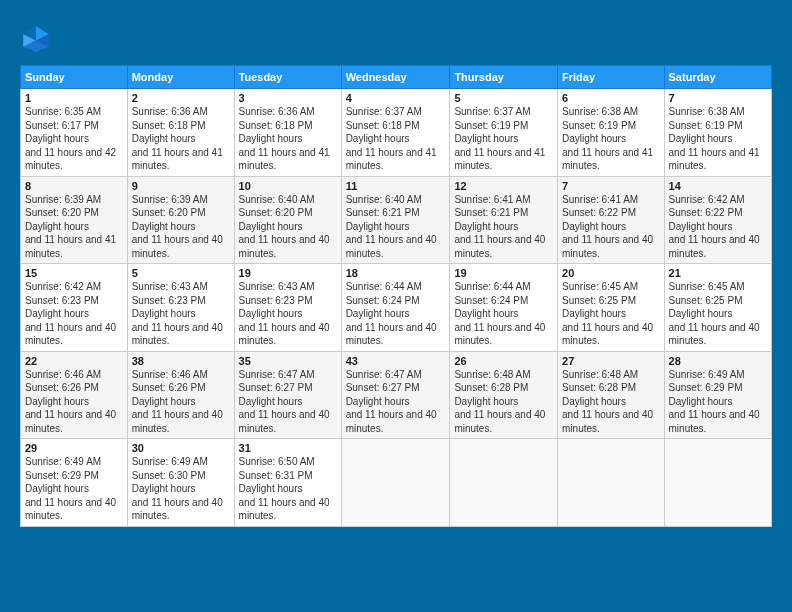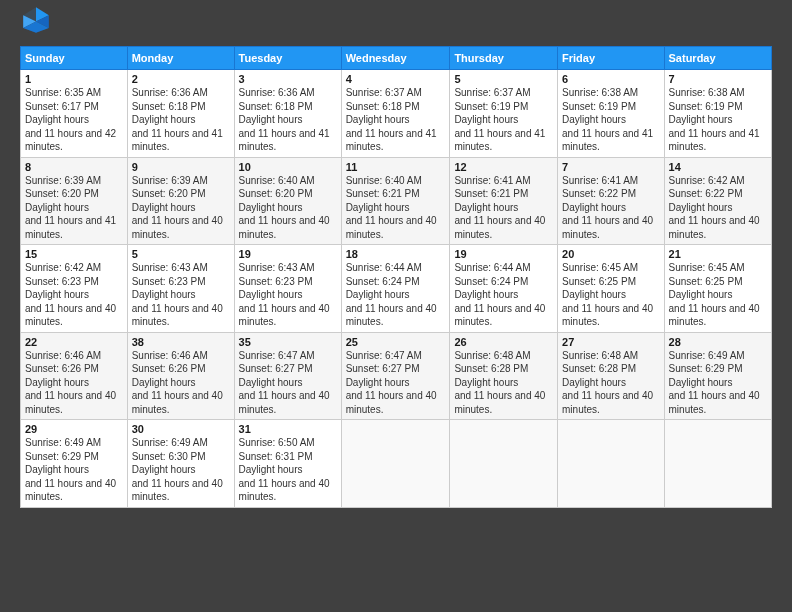--- a/index.html
+++ b/index.html
@@ -6,22 +6,22 @@
     body {
       font-family: Arial, sans-serif;
       background: #fff;
       width: 792px;
       height: 612px;
       overflow: hidden;
     }
     .page {
       width: 792px;
       height: 612px;
-      padding: 4px 20px 10px 20px;
-      background: #404040;
+      padding: 23px 20px 10px 20px;
+      background: #0369a1;
     }
     .header {
       display: flex;
       justify-content: space-between;
       align-items: flex-start;
       margin-bottom: 10px;
     }
     .logo {
       display: flex;
       align-items: center;
@@ -338,21 +338,21 @@
           <td>
           <span class="day-num">35</span>
           <div class="day-info">
             Sunrise: 6:47 AM<br>
             Sunset: 6:27 PM<br>
             Daylight hours<br>
             and 11 hours and 40 minutes.
           </div>
         </td>
           <td>
-          <span class="day-num">25</span>
+          <span class="day-num">43</span>
           <div class="day-info">
             Sunrise: 6:47 AM<br>
             Sunset: 6:27 PM<br>
             Daylight hours<br>
             and 11 hours and 40 minutes.
           </div>
         </td>
           <td>
           <span class="day-num">26</span>
           <div class="day-info">

